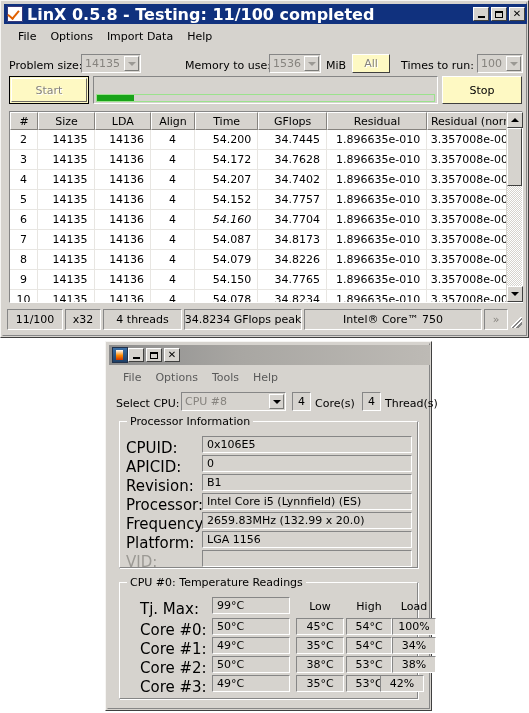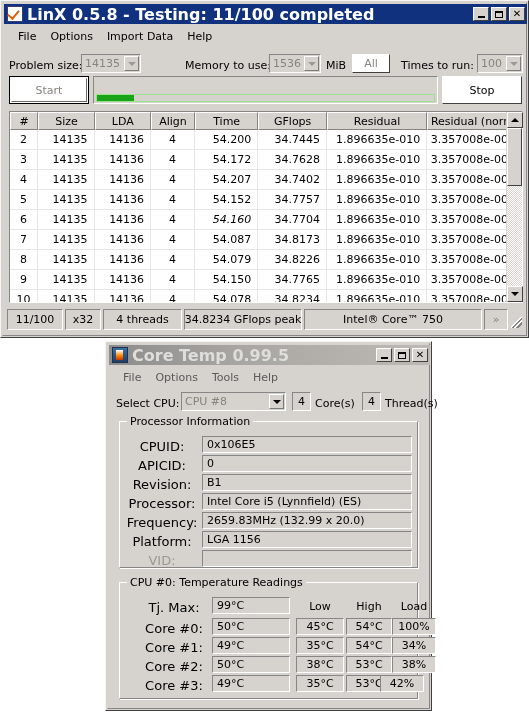--- a/index.html
+++ b/index.html
@@ -161,21 +161,21 @@
   }
   .arrow-dn {
     width: 0; height: 0;
     border-left: 4px solid transparent;
     border-right: 4px solid transparent;
     border-top: 4px solid #9b9994;
   }
   .arrow-dn.dark { border-top-color: #000; }
 
   .btn {
-    background: #ffffff;
+    background: #fef9c3;
     border-top: 1px solid #ffffff;
     border-left: 1px solid #ffffff;
     border-right: 1px solid #40403f;
     border-bottom: 1px solid #40403f;
     box-sizing: border-box;
     font-size: 11px;
     display: flex; align-items: center; justify-content: center;
     color: #000;
   }
   .btn.disabled { color: #86837e; text-shadow: 1px 1px 0 #ffffff; }
@@ -354,22 +354,22 @@
     font-size: 11px;
     color: #000;
     display: flex; align-items: center;
     padding-left: 4px;
     white-space: nowrap;
   }
   .ro-field.center { justify-content: center; padding-left: 0; }
   .ro-field.dim { color: #86837e; }
   .rlabel {
     position: absolute;
-    font-size: 13px; color: #000;
-    text-align: center;
+    font-size: 15px; color: #000;
+    text-align: left;
     white-space: nowrap;
   }
   .rlabel.dim { color: #9b9994; }
   .clabel {
     position: absolute;
     font-size: 11px; color: #000;
     text-align: center;
     white-space: nowrap;
   }
 </style>
@@ -571,21 +571,20 @@
       <div class="sb-panel" style="width:24px; color:#86837e;">»</div>
       <div class="grip"></div>
     </div>
   </div>
 
   <div class="win" style="left:105px; top:341px; width:327px; height:370px;">
     <div class="win-inner"></div>
 
     <div class="titlebar inactive" style="position:absolute; left:3px; top:3px; width:321px;">
       <span class="title-icon ico-coretemp"></span>
-      <span class="title-text inactive">Core Temp 0.99.5</span>
       <span class="btn-group">
         <span class="sysbtn">
             <span class="glyph-min"></span>
           </span>
         <span class="sysbtn">
             <span class="glyph-max"></span>
           </span>
         <span class="sysbtn">
             <span class="glyph-close">✕</span>
           </span>

